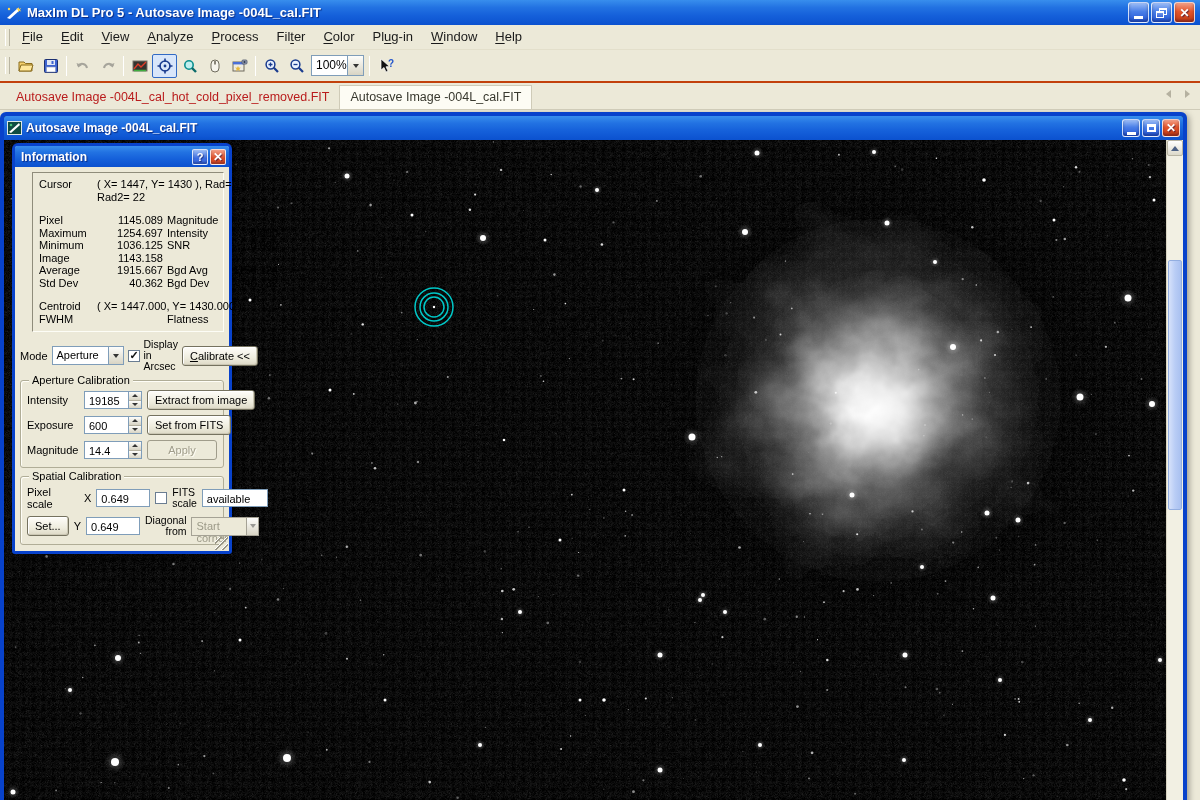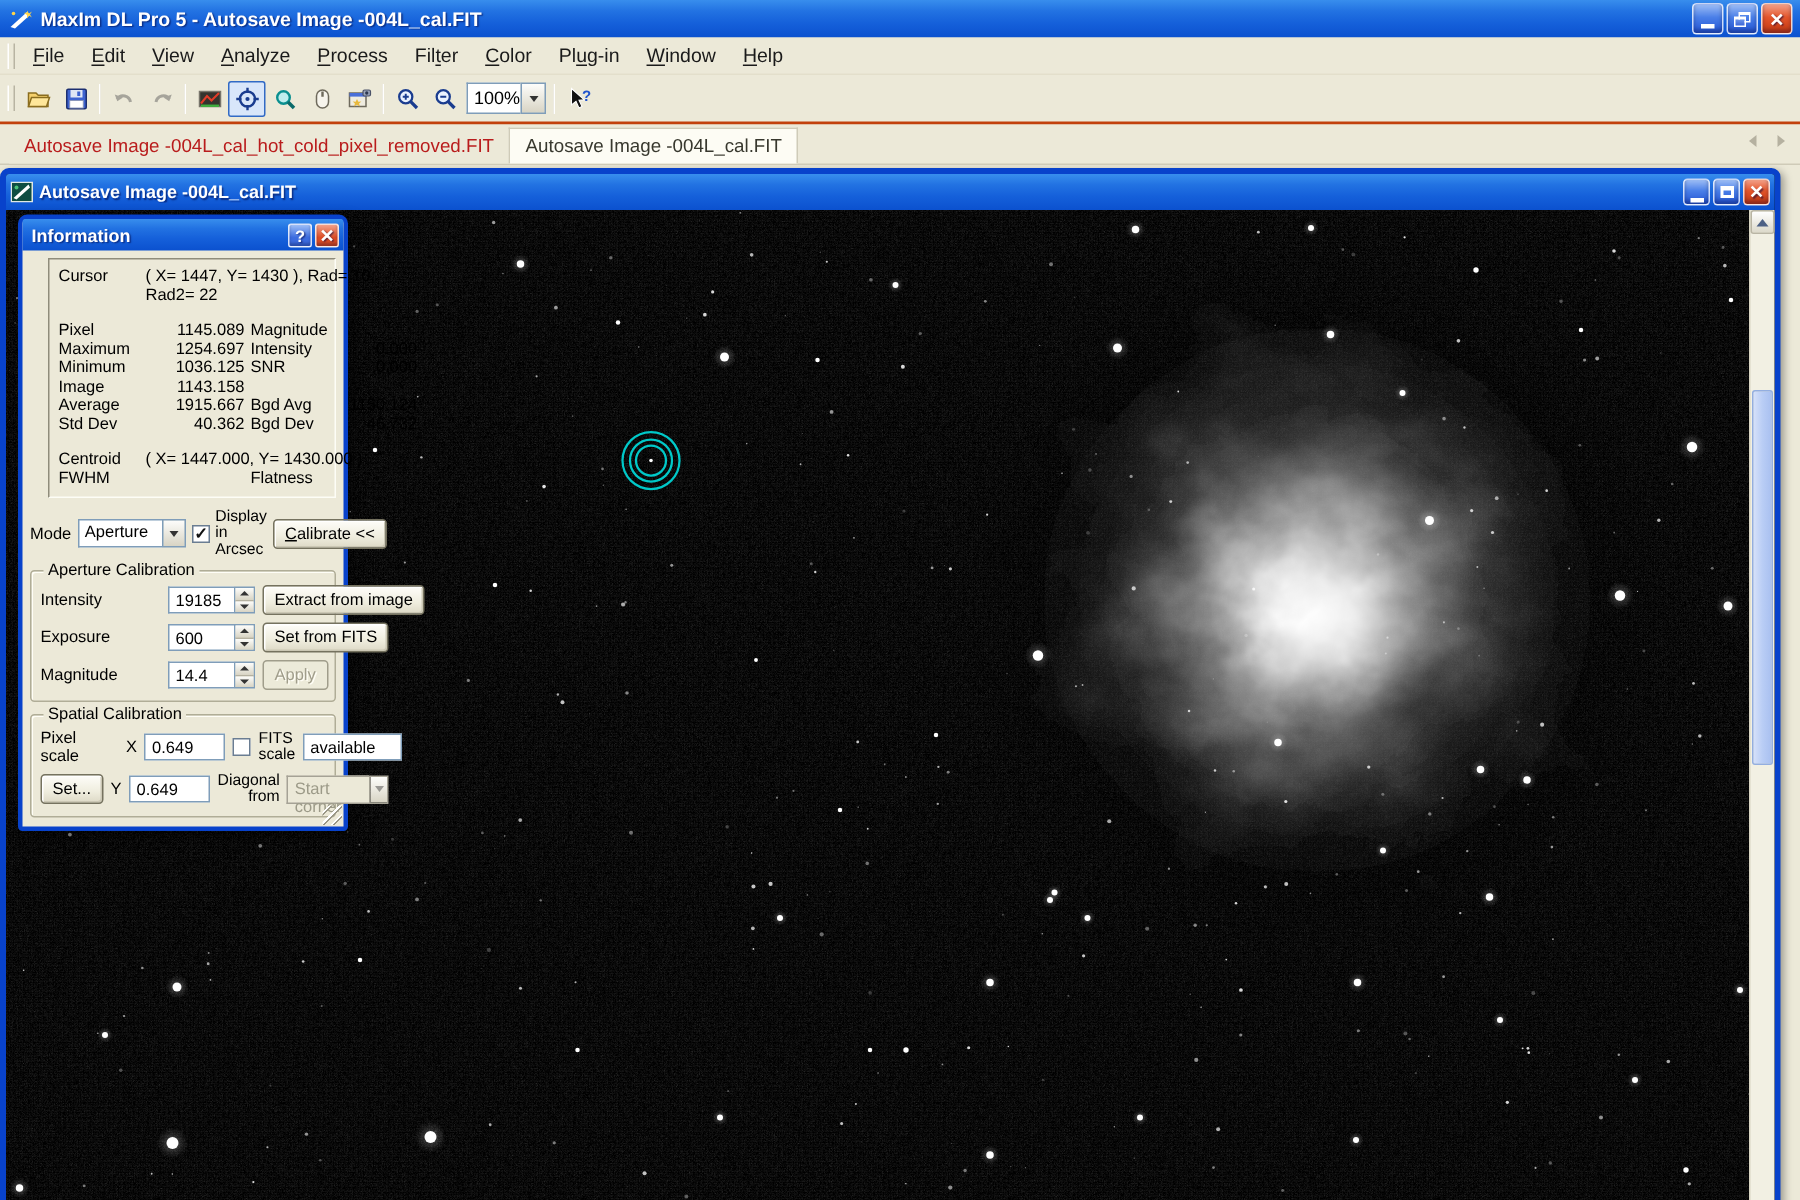--- a/index.html
+++ b/index.html
@@ -117,21 +117,21 @@
     box-shadow:inset 1px 1px 0 #fff, inset -1px -1px 0 #cbc7b4; white-space:nowrap; }
   .btn.disabled { color:#a09d8b; text-shadow:1px 1px 0 #fffef6; background:#ecead9; box-shadow:none; border-color:#a09d8b; }
 
   .group { border:1px solid #b0ad97; border-radius:3px; box-shadow:inset 1px 1px 0 #fffef7; margin-top:8px;
     padding:6px 6px 7px; position:relative; }
   .group .legend { position:absolute; top:-7px; left:8px; background:#ece9d8; padding:0 3px; font-size:11px; }
   .grow { display:flex; align-items:center; gap:5px; margin-top:5px; }
   .grow:first-of-type { margin-top:3px; }
   .glabel { width:52px; flex:none; }
   .field { height:18px; background:#fff; border:1px solid #7f9db9; padding:2px 3px 0 4px; font-size:11px; }
-  .spinbox { display:flex;margin-left:28px; }
+  .spinbox { display:flex; }
   .spinbox .field { width:44px; border-right:none; }
   .spin { width:14px; height:18px; display:flex; flex-direction:column; border:1px solid #7f9db9; }
   .spin i { flex:1; display:flex; align-items:center; justify-content:center; background:linear-gradient(180deg,#fdfdfb,#d8d4c4); }
   .spin i:first-child { border-bottom:1px solid #b5b1a0; }
   .tri-up-s { width:0;height:0;border-left:3px solid transparent;border-right:3px solid transparent;border-bottom:3.5px solid #333; }
   .tri-dn-s { width:0;height:0;border-left:3px solid transparent;border-right:3px solid transparent;border-top:3.5px solid #333; }
   .resize-grip { position:absolute; right:1px; bottom:1px; width:13px; height:13px;
     background:repeating-linear-gradient(135deg, transparent 0 3px, #fff 3px 4px, #9a9786 4px 5px); }
 
   

